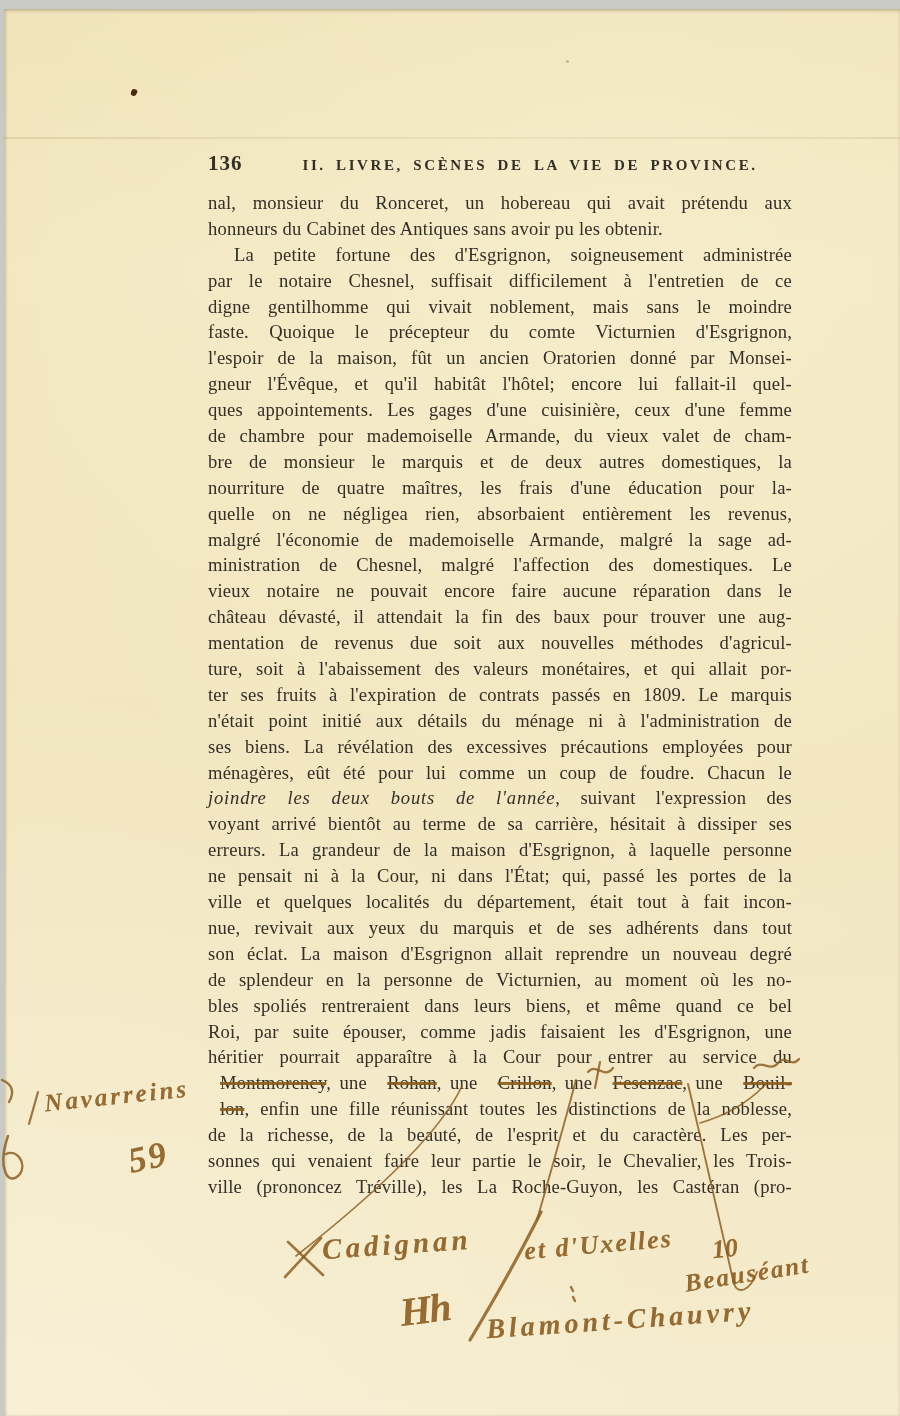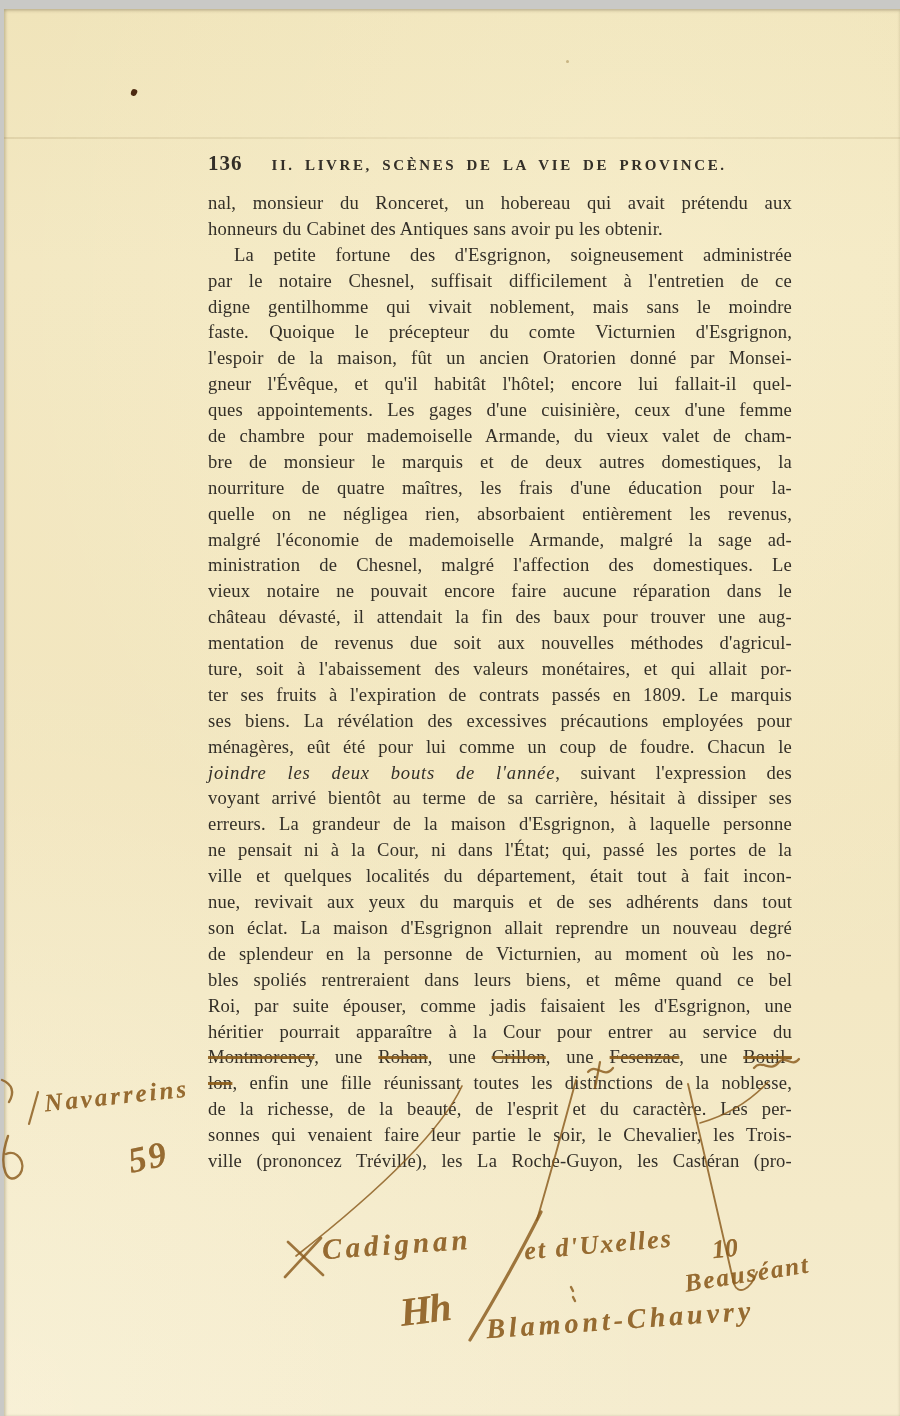--- a/index.html
+++ b/index.html
@@ -25,37 +25,38 @@
     filter:blur(.4px);
   }
   .speck{position:absolute;left:131px;top:89px;width:6px;height:7px;border-radius:50% 40% 55% 50%;
     background:#4d2a12;transform:rotate(20deg);}
   .speck2{position:absolute;left:566px;top:60px;width:3px;height:3px;border-radius:50%;background:rgba(160,130,70,.5);}
 
   
   .header{position:absolute;left:208px;top:151px;width:584px;display:flex;align-items:baseline;
     color:var(--print,#332f28);}
   .pagenum{font-size:21px;font-weight:bold;letter-spacing:1px;}
-  .running-title{margin-left:29px;font-size:15px;font-weight:bold;letter-spacing:2.6px;word-spacing:4px;}
+  .running-title{margin-left:60px;font-size:15px;font-weight:bold;letter-spacing:2.6px;word-spacing:4px;}
 
   
   .body-text{position:absolute;left:208px;top:190px;width:584px;color:var(--print,#332f28);}
   .line{
     height:25.9px;line-height:25.9px;font-size:18.6px;
     text-align:justify;text-align-last:justify;
     white-space:normal;overflow:visible;
     letter-spacing:.2px;
   }
   .line.no-just{text-align:right;text-align-last:left;}
   .line.indent{padding-left:26px;}
   .line .it{font-style:italic;letter-spacing:.8px;}
   .line .struck{
     text-decoration:line-through;
     text-decoration-color:rgba(139,92,26,.9);
     text-decoration-thickness:2.6px;
+    margin-left:12px;
   }
 
   
   .hand{
     position:absolute;color:var(--ink,#8a5a1c);
     font-style:italic;font-weight:bold;
     font-family:"Liberation Serif","DejaVu Serif",serif;
     opacity:.88;white-space:nowrap;
     text-shadow:0 0 .6px rgba(138,90,28,.5);
   }
@@ -99,20 +100,21 @@
       <div class="line"><span>bre de monsieur le marquis et de deux autres domestiques, la</span></div>
       <div class="line"><span>nourriture de quatre maîtres, les frais d'une éducation pour la-</span></div>
       <div class="line"><span>quelle on ne négligea rien, absorbaient entièrement les revenus,</span></div>
       <div class="line"><span>malgré l'économie de mademoiselle Armande, malgré la sage ad-</span></div>
       <div class="line"><span>ministration de Chesnel, malgré l'affection des domestiques. Le</span></div>
       <div class="line"><span>vieux notaire ne pouvait encore faire aucune réparation dans le</span></div>
       <div class="line"><span>château dévasté, il attendait la fin des baux pour trouver une aug-</span></div>
       <div class="line"><span>mentation de revenus due soit aux nouvelles méthodes d'agricul-</span></div>
       <div class="line"><span>ture, soit à l'abaissement des valeurs monétaires, et qui allait por-</span></div>
       <div class="line"><span>ter ses fruits à l'expiration de contrats passés en 1809. Le marquis</span></div>
+      <div class="line"><span>n'était point initié aux détails du ménage ni à l'administration de</span></div>
       <div class="line"><span>ses biens. La révélation des excessives précautions employées pour</span></div>
       <div class="line"><span>ménagères, eût été pour lui comme un coup de foudre. Chacun le</span></div>
       <div class="line"><span class="it">joindre les deux bouts de l'année</span><span>, suivant l'expression des</span></div>
       <div class="line"><span>voyant arrivé bientôt au terme de sa carrière, hésitait à dissiper ses</span></div>
       <div class="line"><span>erreurs. La grandeur de la maison d'Esgrignon, à laquelle personne</span></div>
       <div class="line"><span>ne pensait ni à la Cour, ni dans l'État; qui, passé les portes de la</span></div>
       <div class="line"><span>ville et quelques localités du département, était tout à fait incon-</span></div>
       <div class="line"><span>nue, revivait aux yeux du marquis et de ses adhérents dans tout</span></div>
       <div class="line"><span>son éclat. La maison d'Esgrignon allait reprendre un nouveau degré</span></div>
       <div class="line"><span>de splendeur en la personne de Victurnien, au moment où les no-</span></div>

